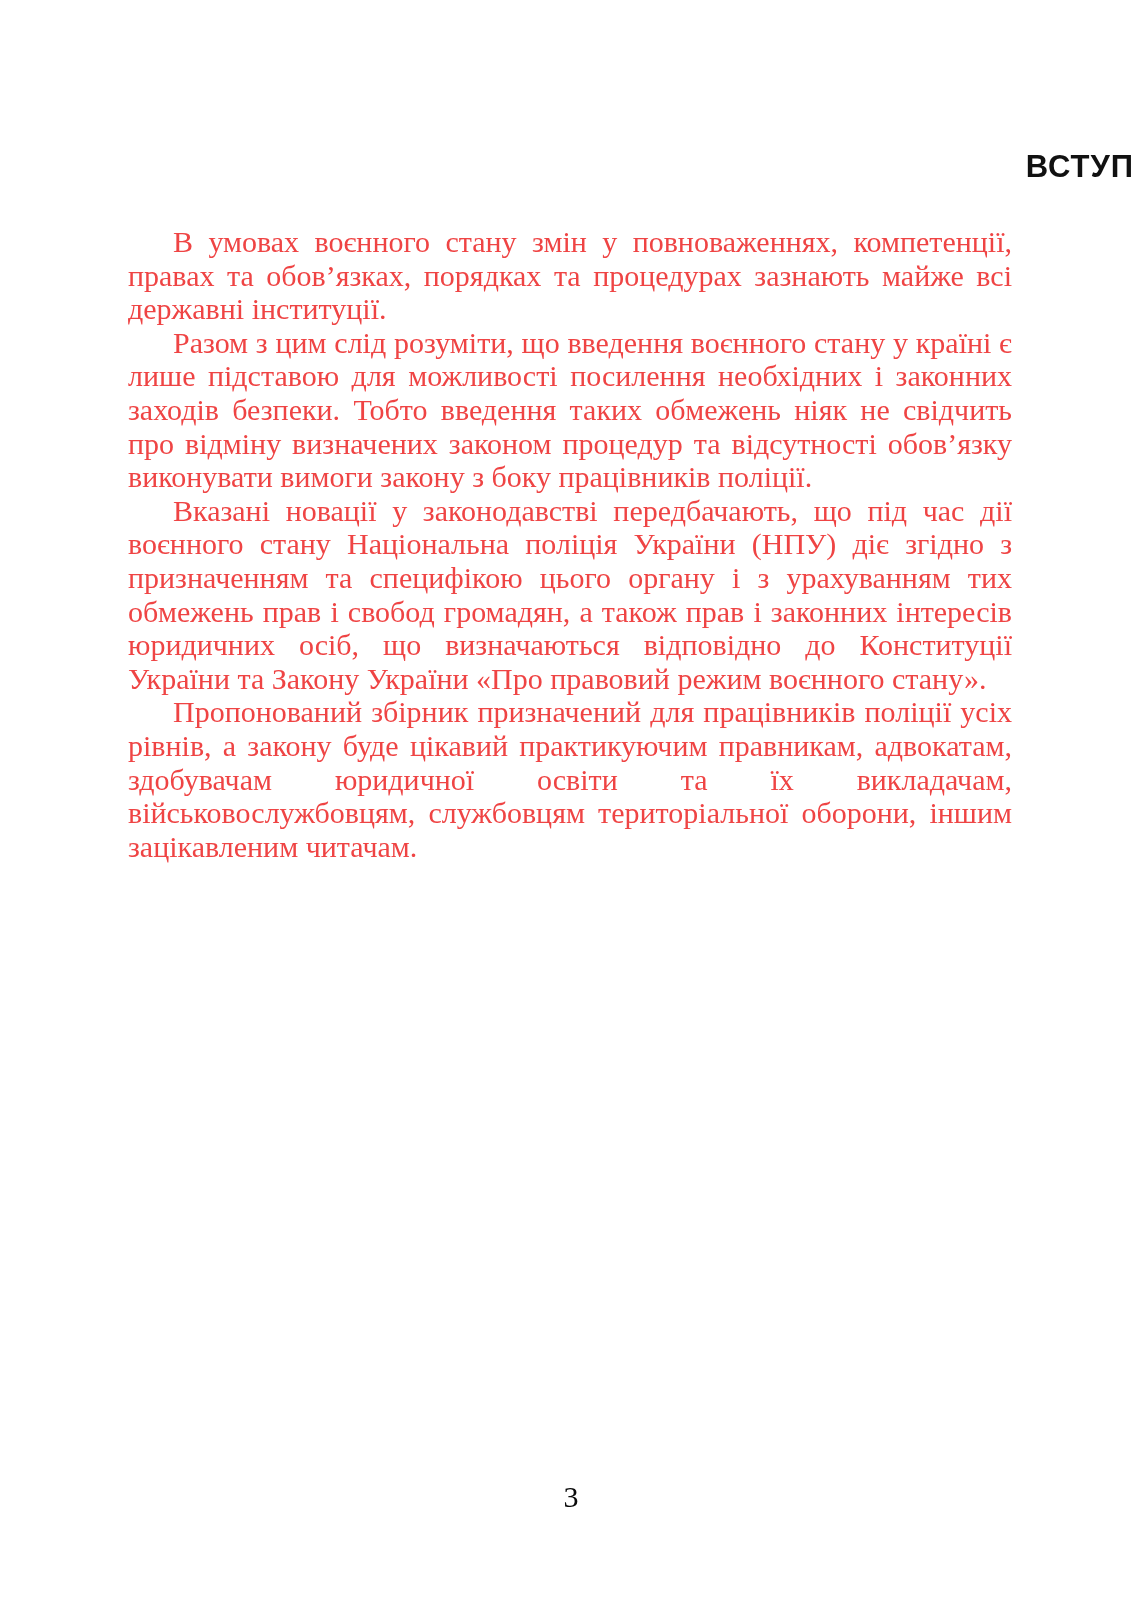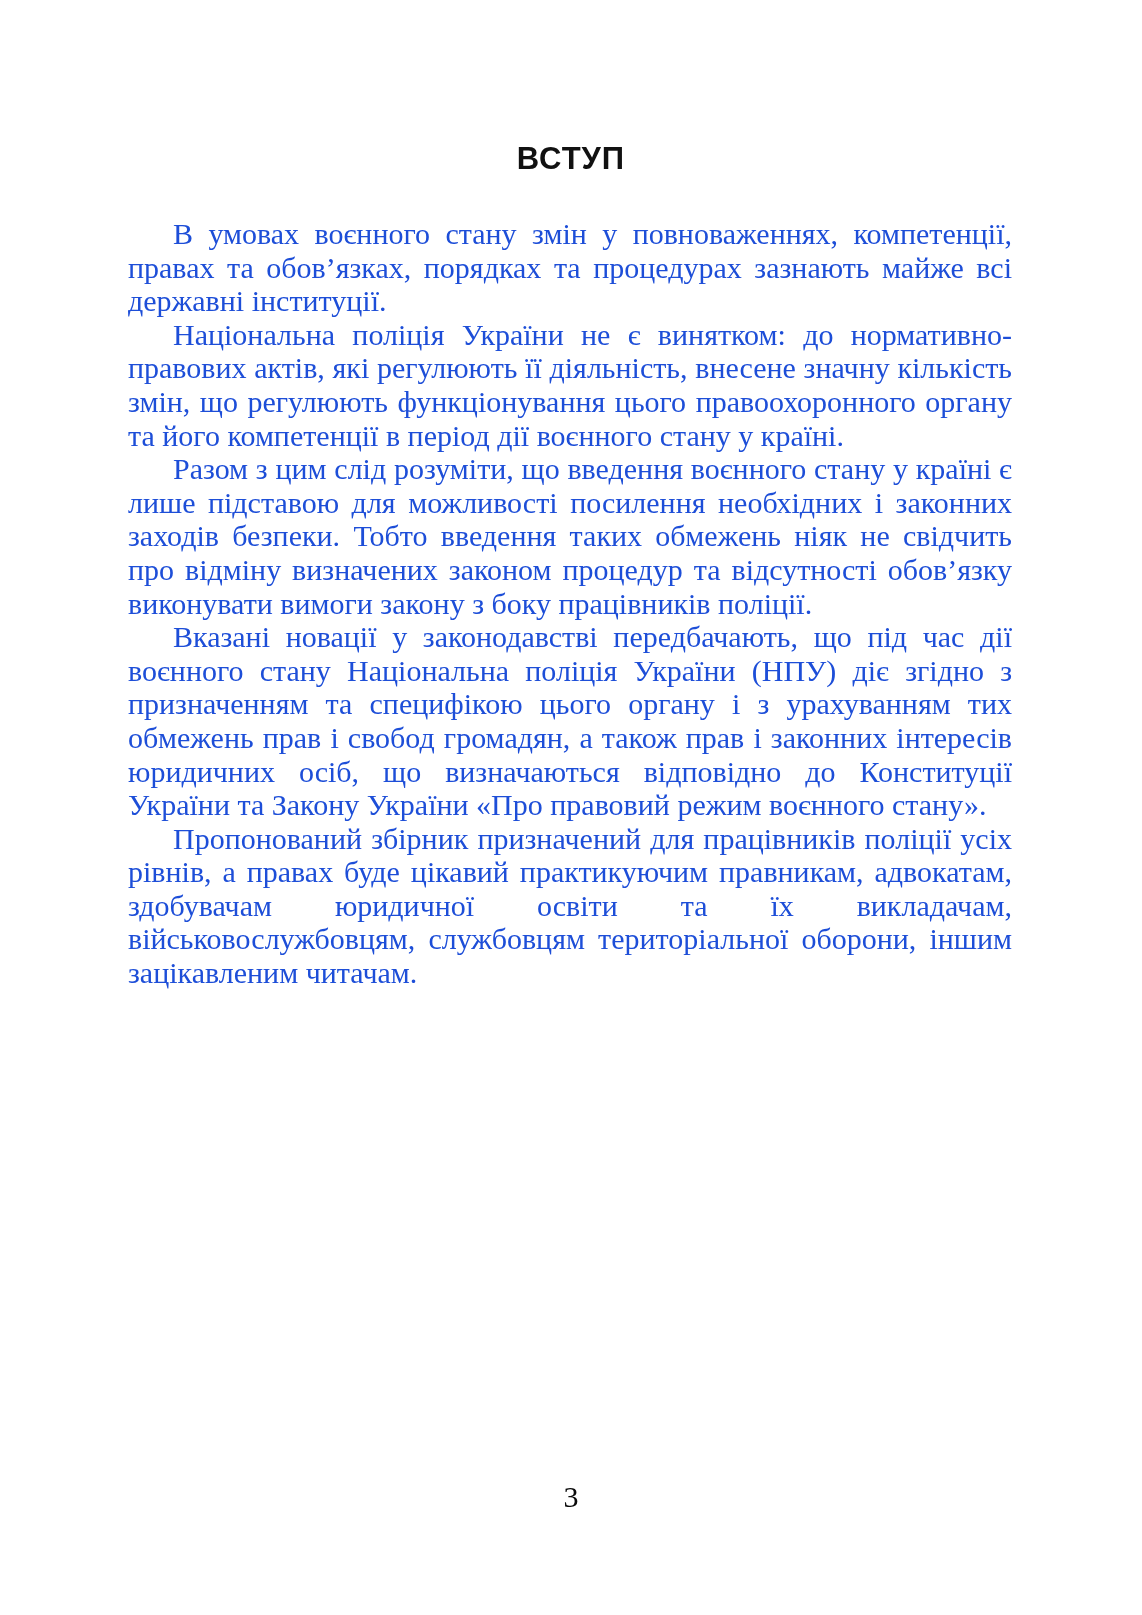--- a/index.html
+++ b/index.html
@@ -11,38 +11,38 @@
     position: relative;
     width: 1142px;
     height: 1615px;
     background: #ffffff;
     color: #000000;
     overflow: hidden;
     box-sizing: border-box;
     padding-top: 141px;
   }
   .title {
-    margin: 0;
-    text-align: center;
+    margin: 8px;
+    text-align: right;
     font-family: "Liberation Sans", "DejaVu Sans", sans-serif;
     font-weight: 700;
     font-size: 31px;
     line-height: 36px;
     letter-spacing: 1px;
     color: #111111;
   }
   .body-text {
     margin: 40px auto 0 auto;
     width: 884px;
     margin-left: 128px;
     font-family: "Liberation Serif", "DejaVu Serif", serif;
     font-size: 30px;
     line-height: 33.6px;
     text-align: justify;
-    color: #1d4ed8;
+    color: #ef4444;
   }
   .body-text p {
     margin: 0;
     padding: 0;
     text-indent: 45px;
   }
   .page-number {
     position: absolute;
     top: 1480px;
     left: 0;
@@ -56,21 +56,20 @@
 </style>
 </head>
 <body>
 
 <div class="page">
 
   <h1 class="title">ВСТУП</h1>
 
   <div class="body-text">
     <p>В умовах воєнного стану змін у повноваженнях, компетенції, правах та обов’язках, порядках та процедурах зазнають майже всі державні інституції.</p>
-    <p>Національна поліція України не є винятком: до нормативно-правових актів, які регулюють її діяльність, внесене значну кількість змін, що регулюють функціонування цього правоохоронного органу та його компетенції в період дії воєнного стану у країні.</p>
     <p>Разом з цим слід розуміти, що введення воєнного стану у країні є лише підставою для можливості посилення необхідних і законних заходів безпеки. Тобто введення таких обмежень ніяк не свідчить про відміну визначених законом процедур та відсутності обов’язку виконувати вимоги закону з боку працівників поліції.</p>
     <p>Вказані новації у законодавстві передбачають, що під час дії воєнного стану Національна поліція України (НПУ) діє згідно з призначенням та специфікою цього органу і з урахуванням тих обмежень прав і свобод громадян, а також прав і законних інтересів юридичних осіб, що визначаються відповідно до Конституції України та Закону України «Про правовий режим воєнного стану».</p>
-    <p>Пропонований збірник призначений для працівників поліції усіх рівнів, а правах буде цікавий практикуючим правникам, адвокатам, здобувачам юридичної освіти та їх викладачам, військовослужбовцям, службовцям територіальної оборони, іншим зацікавленим читачам.</p>
+    <p>Пропонований збірник призначений для працівників поліції усіх рівнів, а закону буде цікавий практикуючим правникам, адвокатам, здобувачам юридичної освіти та їх викладачам, військовослужбовцям, службовцям територіальної оборони, іншим зацікавленим читачам.</p>
   </div>
 
   <div class="page-number">3</div>
 
 </div>
 
 </body></html>

